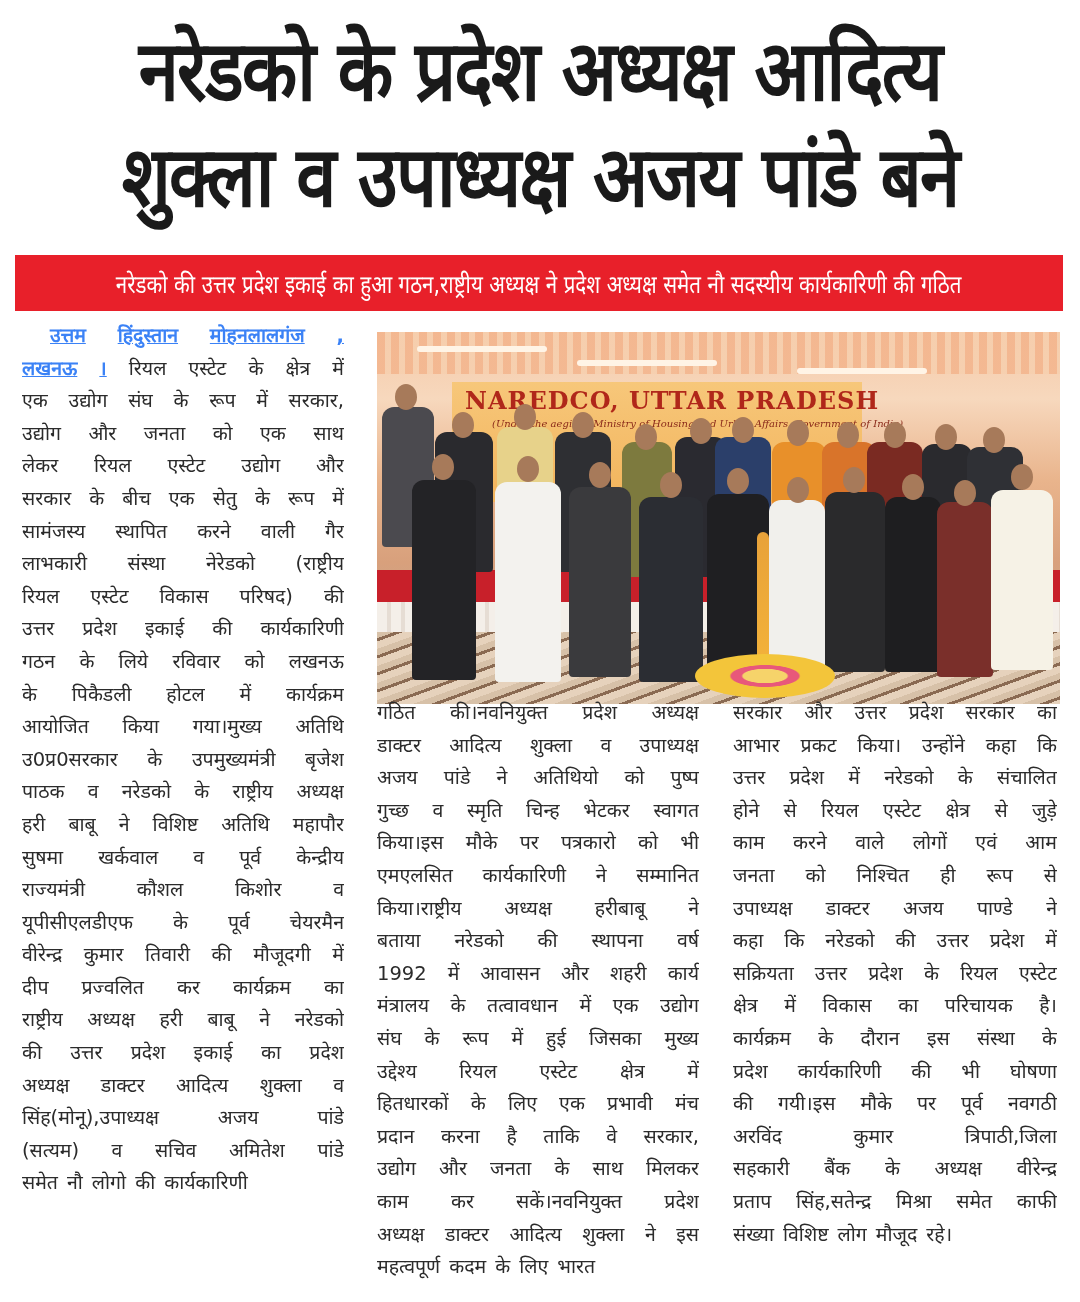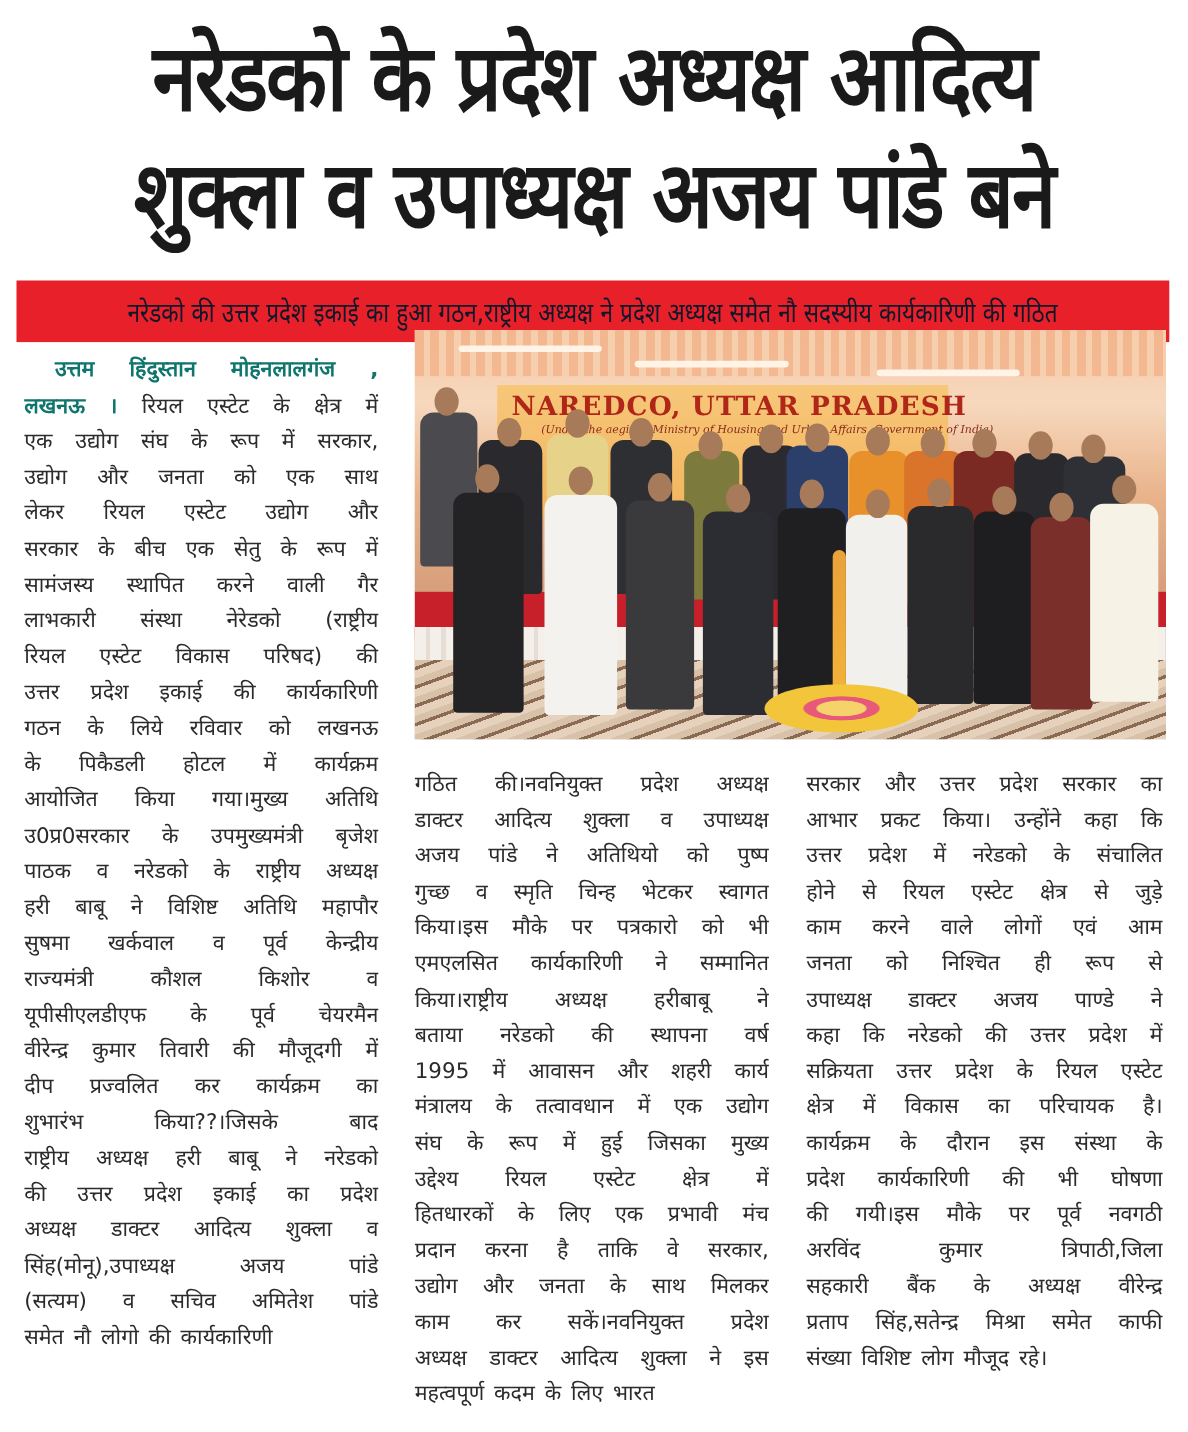--- a/index.html
+++ b/index.html
@@ -9,29 +9,29 @@
   }
   .headline {
     position: absolute; left: 0; top: 18px; width: 1080px; text-align: center;
     font-family: "DejaVu Sans", sans-serif; font-weight: bold; color: #1a1a1a;
     font-size: 84px; line-height: 106px; letter-spacing: -2px;
     transform: scaleX(0.86); transform-origin: center top;
   }
   .headline .line { display: block; white-space: nowrap; }
   .strap {
     position: absolute; left: 15px; top: 255px; width: 1048px; height: 56px;
-    background: #e8202a; color: #0f172a; display: flex; align-items: center;
+    background: #e8202a; color: #ffffff; display: flex; align-items: center;
     justify-content: center; overflow: hidden;
   }
   .strap span {
     font-family: "DejaVu Sans", sans-serif; font-size: 25px; white-space: nowrap;
     display: inline-block; transform: scaleX(0.82); transform-origin: center;
   }
   .photo {
-    position: absolute; left: 377px; top: 300px; width: 683px; height: 372px;
+    position: absolute; left: 377px; top: 332px; width: 683px; height: 372px;
     overflow: hidden; background: linear-gradient(180deg, #f5c9a8 0%, #f7d8bd 18%, #e9b48c 40%, #d8a07c 62%, #c9a48a 75%, #d8c2ac 100%);
   }
   .photo .ceiling {
     position: absolute; left: 0; top: 0; width: 100%; height: 42px;
     background: repeating-linear-gradient(90deg, #f3b48c 0 8px, #f6cfae 8px 14px);
     opacity: .85;
   }
   .photo .lamp-strip { position: absolute; height: 6px; background: #fff4e6; border-radius: 3px; }
   .photo .banner {
     position: absolute; left: 75px; top: 50px; width: 410px; height: 120px;
@@ -67,21 +67,21 @@
     position: absolute; left: 380px; top: 200px; width: 12px; height: 135px;
     background: linear-gradient(180deg, #e8a23a, #f3b23a); border-radius: 6px;
   }
   .col {
     position: absolute; font-family: "DejaVu Sans", sans-serif; font-size: 19.5px;
     line-height: 32.6px; color: #2b2b2b; text-align: justify; text-align-last: justify;
   }
   .col .ln { display: block; height: 32.6px; white-space: nowrap; overflow: hidden; }
   .col .ln.last { text-align-last: left; }
   .col .ln span { display: inline-block; transform-origin: left center; }
-  .dateline { font-weight: bold; color: #0f766e; }
+  .dateline { font-weight: bold; color: #3b82f6; text-decoration: underline; }
   .col1 { left: 22px; top: 320px; width: 322px; }
   .col2 { left: 377px; top: 697px; width: 322px; }
   .col3 { left: 733px; top: 697px; width: 324px; }
   .ln-inner { display: flex; justify-content: space-between; width: 100%; }
 </style>
 </head>
 <body>
 
 <div class="headline">
   <span class="line">नरेडको के प्रदेश अध्यक्ष आदित्य</span>
@@ -345,27 +345,20 @@
       <div class="ln-inner">
         <span>दीप</span>
         <span>प्रज्वलित</span>
         <span>कर</span>
         <span>कार्यक्रम</span>
         <span>का</span>
       </div>
     </div>
     <div class="ln">
       <div class="ln-inner">
-        <span>शुभारंभ</span>
-        <span>किया??।जिसके</span>
-        <span>बाद</span>
-      </div>
-    </div>
-    <div class="ln">
-      <div class="ln-inner">
         <span>राष्ट्रीय</span>
         <span>अध्यक्ष</span>
         <span>हरी</span>
         <span>बाबू</span>
         <span>ने</span>
         <span>नरेडको</span>
       </div>
     </div>
     <div class="ln">
       <div class="ln-inner">
@@ -481,21 +474,21 @@
       <div class="ln-inner">
         <span>बताया</span>
         <span>नरेडको</span>
         <span>की</span>
         <span>स्थापना</span>
         <span>वर्ष</span>
       </div>
     </div>
     <div class="ln">
       <div class="ln-inner">
-        <span>1995</span>
+        <span>1992</span>
         <span>में</span>
         <span>आवासन</span>
         <span>और</span>
         <span>शहरी</span>
         <span>कार्य</span>
       </div>
     </div>
     <div class="ln">
       <div class="ln-inner">
         <span>मंत्रालय</span>

